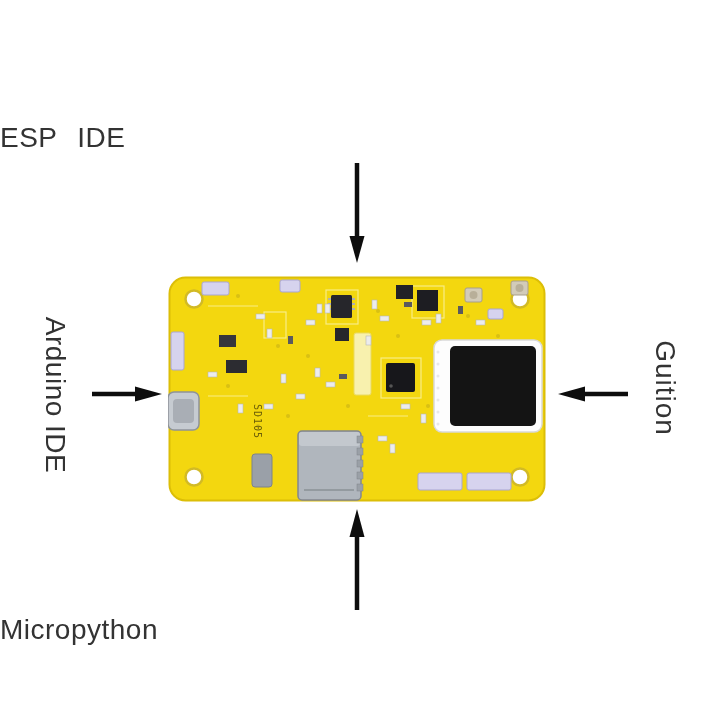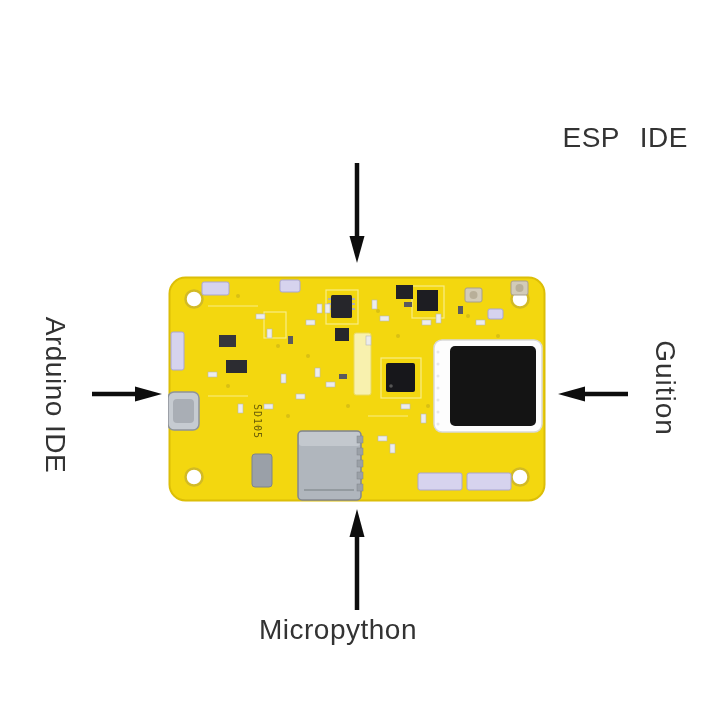--- a/index.html
+++ b/index.html
@@ -4,22 +4,22 @@
 <style>
   html,body{margin:0;padding:0;background:#ffffff;}
   .canvas{
     position:relative;width:720px;height:720px;background:#ffffff;
     overflow:hidden;font-family:"Liberation Sans",sans-serif;
   }
   .note{
     position:absolute;color:#333333;font-size:28px;letter-spacing:.5px;
     white-space:nowrap;font-weight:400;
   }
-  .note-top{left:12px;top:122px;width:676px;text-align:right;word-spacing:12px;}
-  .note-bottom{left:0;top:614px;width:584px;text-align:center;padding-left:46px;}
+  .note-top{left:0;top:122px;width:676px;text-align:left;word-spacing:12px;}
+  .note-bottom{left:0;top:614px;width:584px;text-align:left;}
   .note-left{left:-34px;top:380px;width:180px;height:30px;text-align:center;transform:rotate(90deg);}
   .note-right{left:591px;top:373px;width:150px;height:30px;text-align:center;transform:rotate(90deg);letter-spacing:1px;}
   .arrow{position:absolute;}
   .board{position:absolute;left:168px;top:276px;}
 </style>
 </head>
 <body>
 
 <div class="canvas">
 

